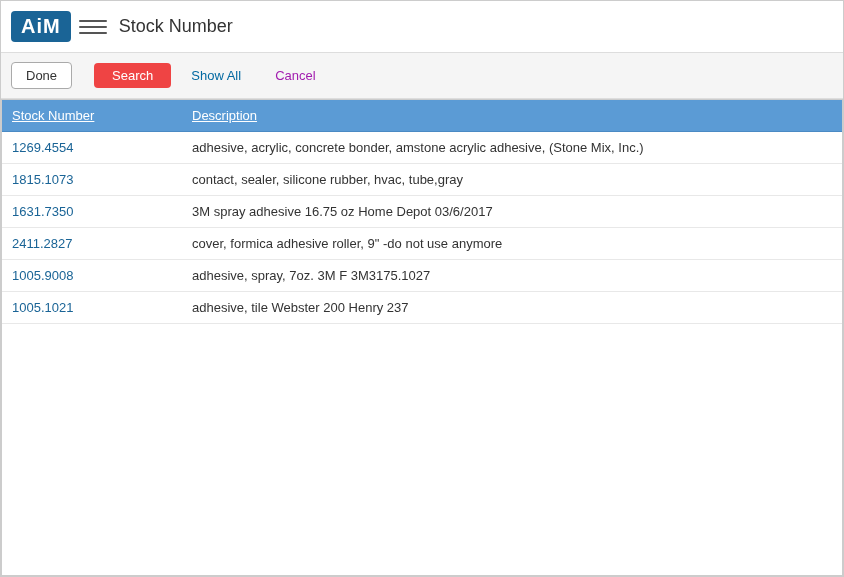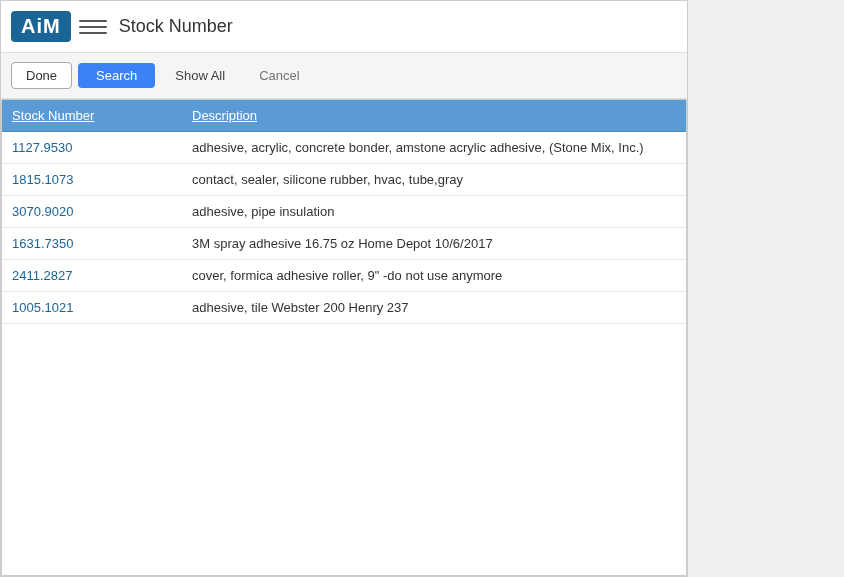--- a/index.html
+++ b/index.html
@@ -5,21 +5,21 @@
     * { box-sizing: border-box; margin: 0; padding: 0; }
     body {
       font-family: Arial, Helvetica, sans-serif;
       font-size: 13px;
       background: #f0f0f0;
       width: 844px;
       height: 577px;
       overflow: hidden;
     }
     .window {
-      width: 688px;
+      width: 844px;
       height: 577px;
       background: #fff;
       border: 1px solid #ccc;
       display: flex;
       flex-direction: column;
     }
     
     .title-bar {
       display: flex;
       align-items: center;
@@ -72,43 +72,44 @@
     .btn-done {
       background: #fff;
       border: 1px solid #aaa;
       border-radius: 4px;
       padding: 5px 14px;
       font-size: 13px;
       cursor: pointer;
       color: #333;
     }
     .btn-search {
-      background: #3b82f6;
+      background: #ef4444;
       border: none;
       border-radius: 4px;
       padding: 5px 18px;
       font-size: 13px;
       cursor: pointer;
       color: #fff;
+      margin-left: 16px;
     }
     .btn-show-all {
       background: none;
       border: none;
       padding: 5px 14px;
       font-size: 13px;
       cursor: pointer;
-      color: #404040;
+      color: #0369a1;
     }
     .btn-cancel {
       background: none;
       border: none;
       padding: 5px 14px;
       font-size: 13px;
       cursor: pointer;
-      color: #737373;
+      color: #a21caf;
     }
     
     .table-container {
       flex: 1;
       overflow-y: auto;
       border: 1px solid #ccc;
       margin: 0;
     }
     table {
       width: 100%;
@@ -175,38 +176,38 @@
           <th class="col-stock">
             <a href="#">Stock Number</a>
           </th>
           <th class="col-desc">
             <a href="#">Description</a>
           </th>
         </tr>
       </thead>
       <tbody id="table-body">
       <tr>
-            <td><a href="#">1127.9530</a></td>
+            <td><a href="#">1269.4554</a></td>
             <td>adhesive, acrylic, concrete bonder, amstone acrylic adhesive,  (Stone Mix, Inc.)</td>
           </tr>
           <tr>
             <td><a href="#">1815.1073</a></td>
             <td>contact, sealer, silicone rubber, hvac, tube,gray</td>
           </tr>
           <tr>
-            <td><a href="#">3070.9020</a></td>
-            <td>adhesive, pipe insulation</td>
-          </tr>
-          <tr>
             <td><a href="#">1631.7350</a></td>
-            <td>3M spray adhesive 16.75 oz Home Depot 10/6/2017</td>
+            <td>3M spray adhesive 16.75 oz Home Depot 03/6/2017</td>
           </tr>
           <tr>
             <td><a href="#">2411.2827</a></td>
             <td>cover, formica adhesive roller, 9" -do not use anymore</td>
+          </tr>
+          <tr>
+            <td><a href="#">1005.9008</a></td>
+            <td>adhesive, spray, 7oz. 3M F 3M3175.1027</td>
           </tr>
           <tr>
             <td><a href="#">1005.1021</a></td>
             <td>adhesive, tile Webster 200 Henry 237</td>
           </tr>
         </tbody>
     </table>
   </div>
 </div>
 

